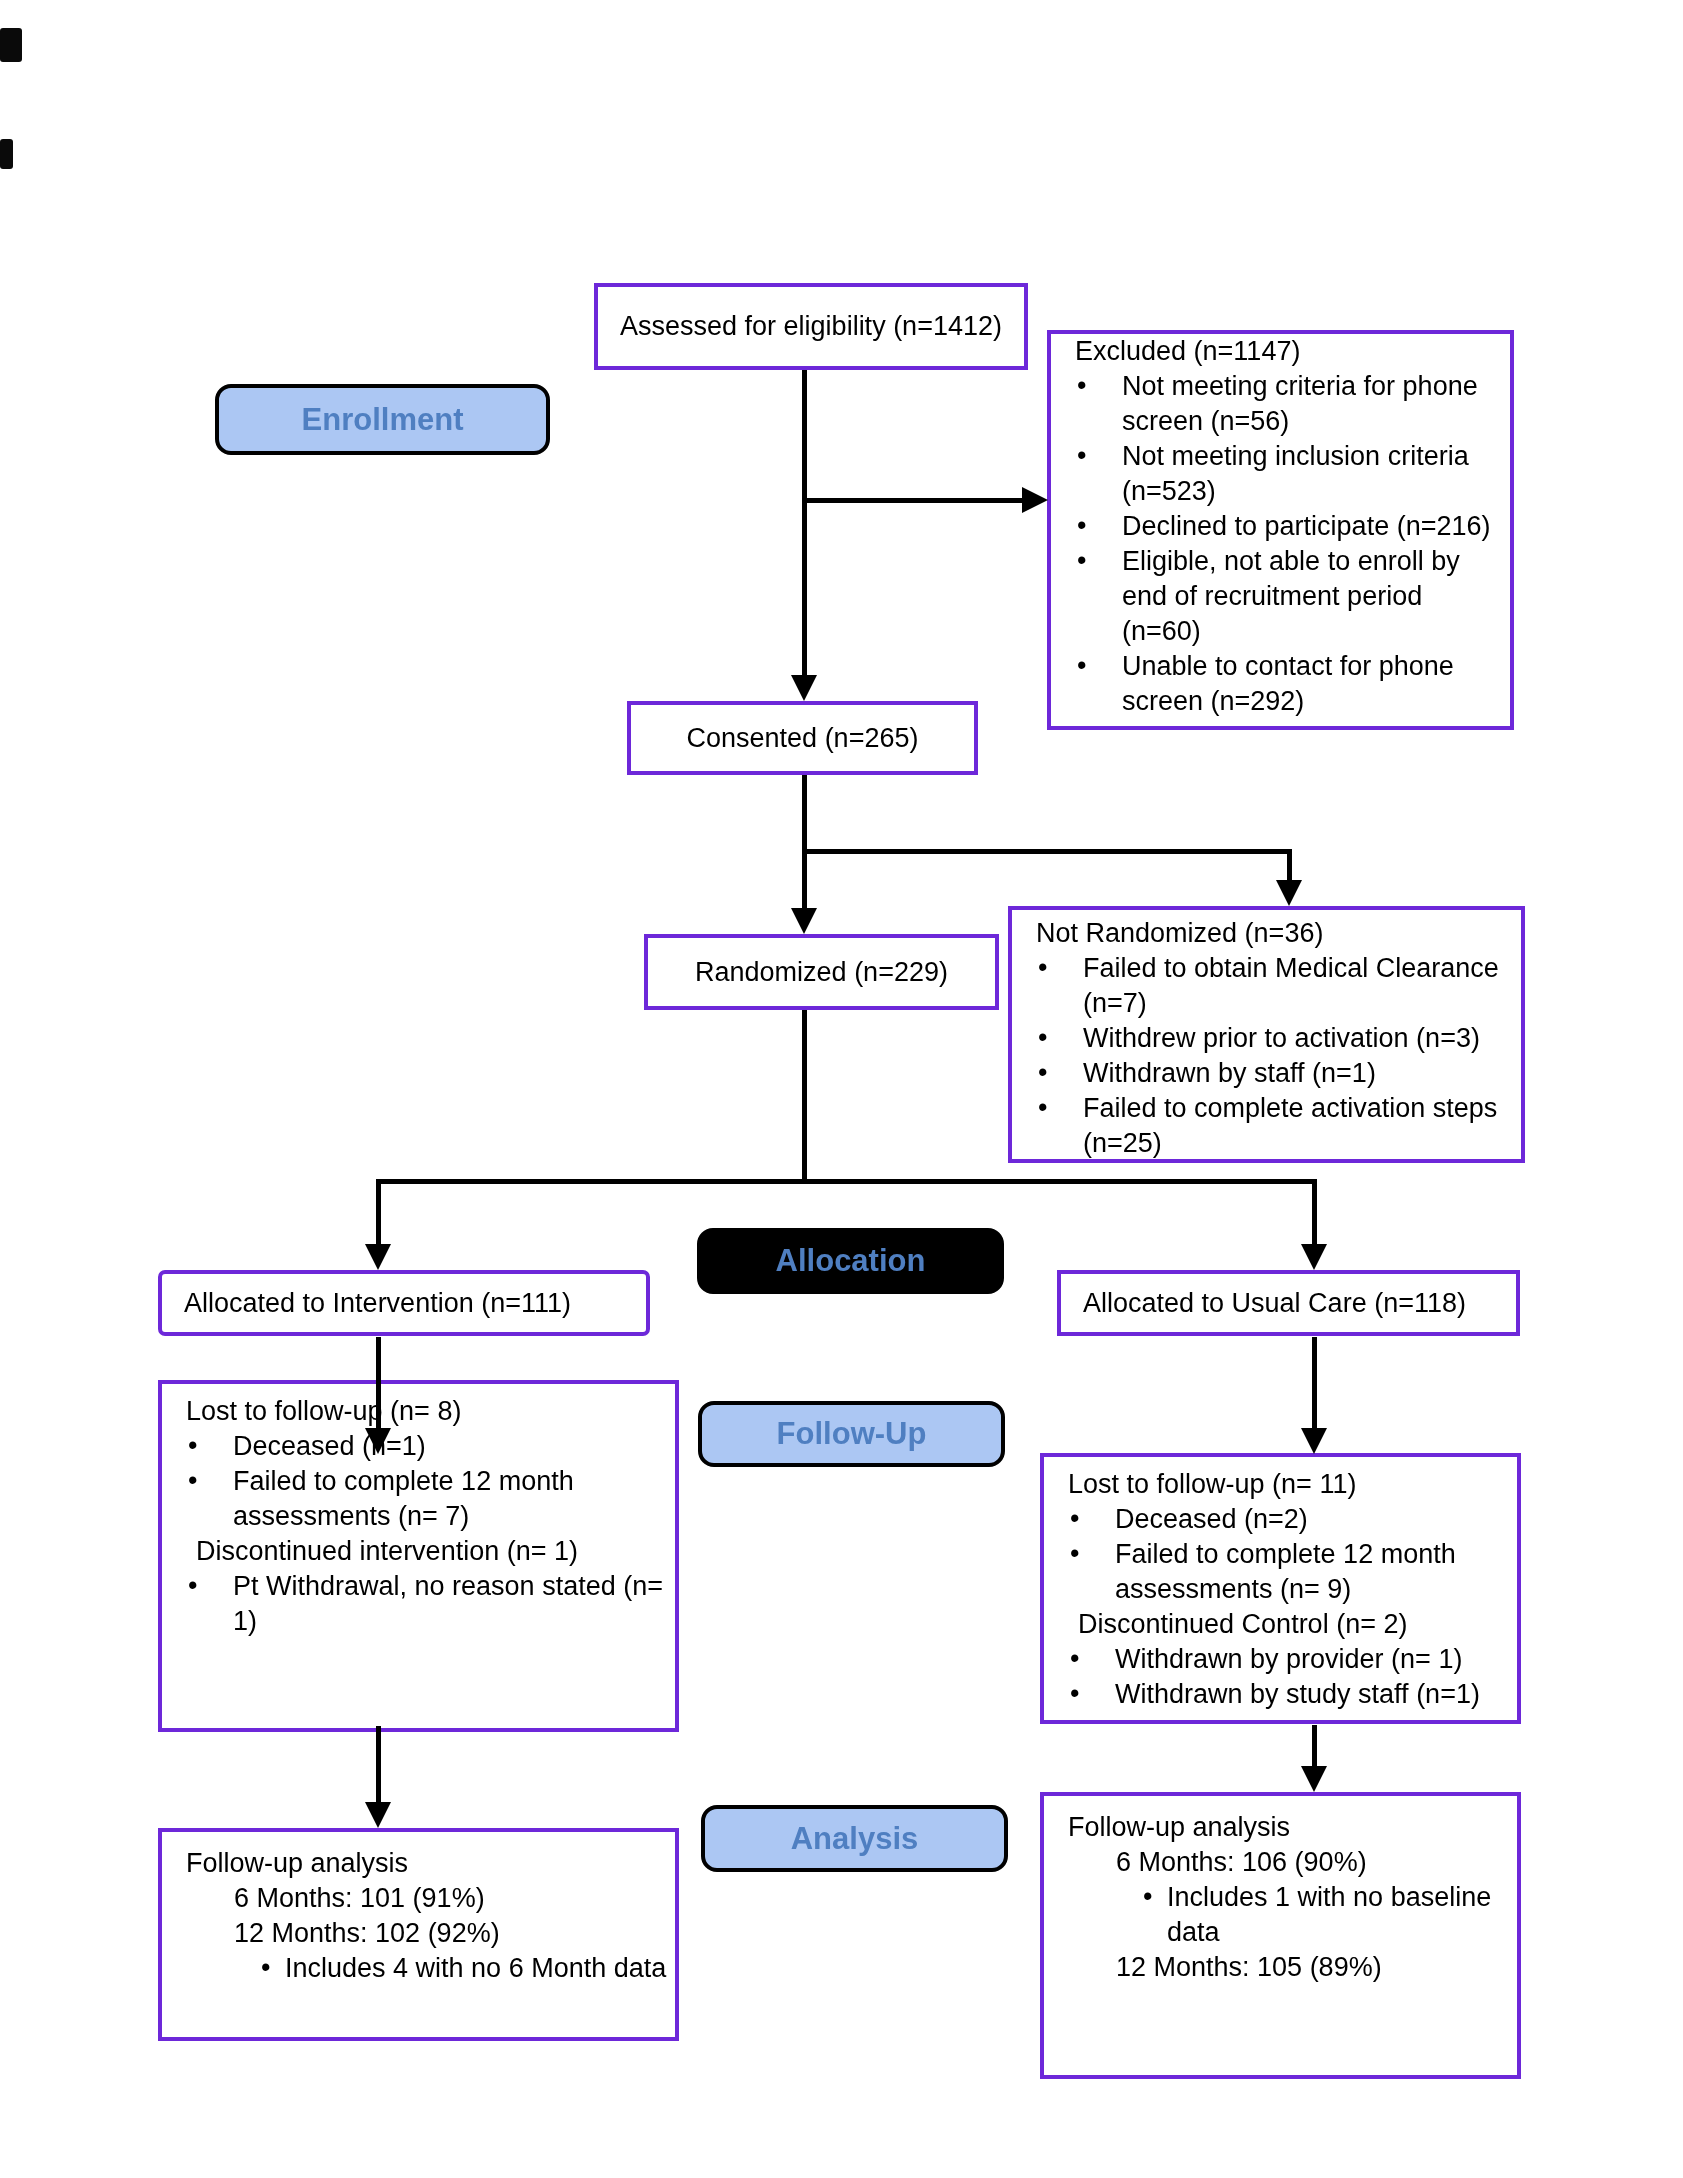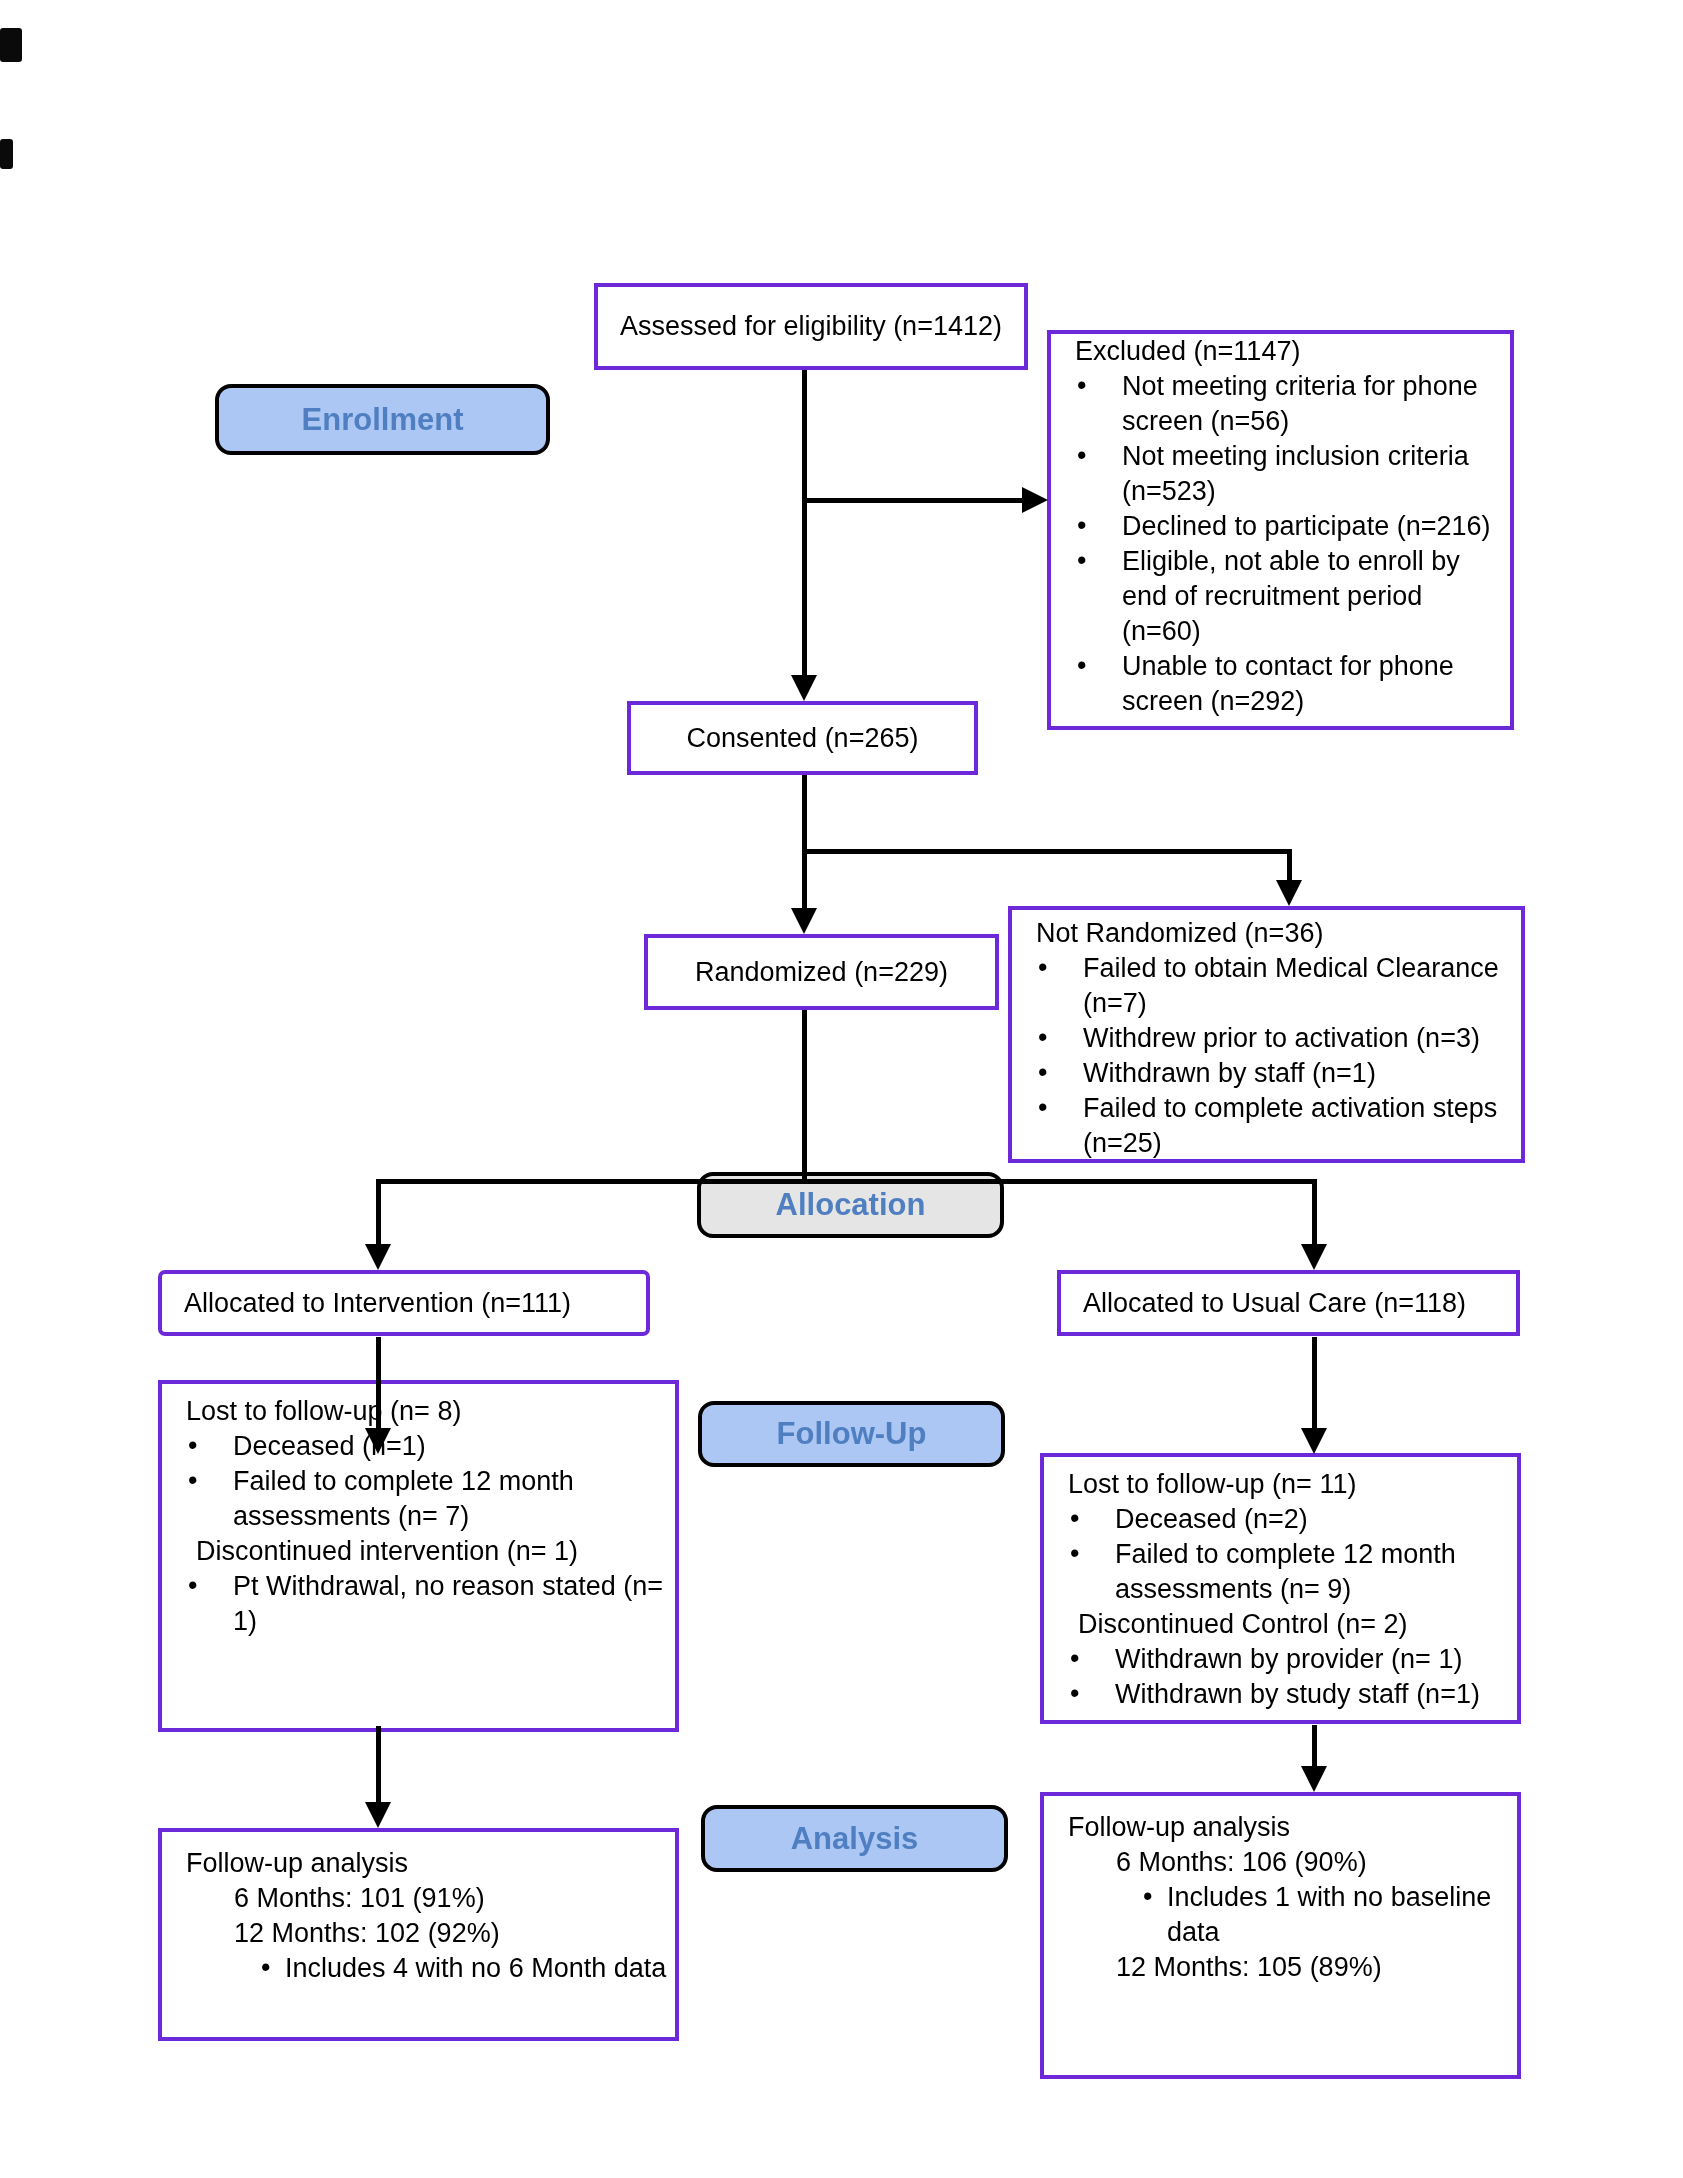--- a/index.html
+++ b/index.html
@@ -70,21 +70,21 @@
   <div class="box listbox" style="left:1008px;top:906px;width:517px;height:257px;padding-top:6px;">
     <div class="title">Not Randomized (n=36)</div>
     <ul class="blist">
       <li>Failed to obtain Medical Clearance (n=7)</li>
       <li>Withdrew prior to activation (n=3)</li>
       <li>Withdrawn by staff (n=1)</li>
       <li>Failed to complete activation steps (n=25)</li>
     </ul>
   </div>
 
-  <div class="label" style="left: 697px; top: 1172px; width: 307px; height: 66px; background: #e5e5e5; color: rgb(79, 127, 193);">
+  <div class="label" style="left: 697px; top: 1228px; width: 307px; height: 66px; background: #000000; color: rgb(79, 127, 193);">
     <span>Allocation</span>
   </div>
 
   <div class="box leftmid" style="left:158px;top:1270px;width:492px;height:66px;border-radius:7px;">
     <span>Allocated to Intervention (n=111)</span>
   </div>
 
   <div class="box leftmid" style="left:1057px;top:1270px;width:463px;height:66px;">
     <span>Allocated to Usual Care (n=118)</span>
   </div>

